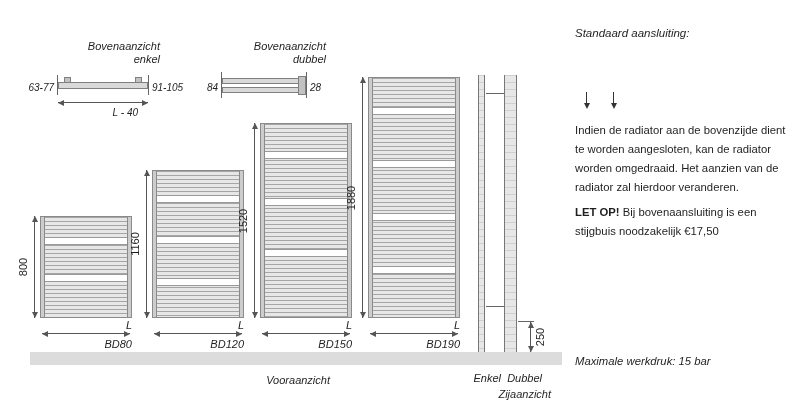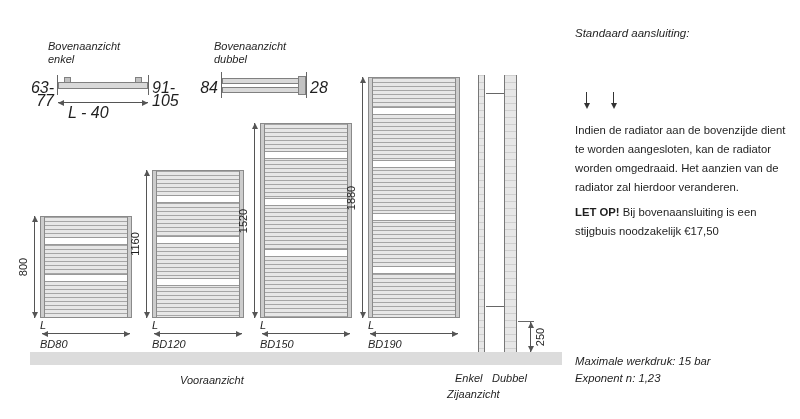--- a/index.html
+++ b/index.html
@@ -1,22 +1,22 @@
 <!DOCTYPE html>
 <html><head>
 <meta charset="utf-8">
 <style>
   html,body { margin:0; padding:0; background:#fff; }
   #canvas {
     position:relative; width:800px; height:419px; background:#ffffff;
     font-family:"Liberation Sans", sans-serif; color:#1f1f1f; overflow:hidden;
   }
   .txt { position:absolute; font-size:11px; line-height:13px;font-style:italic; }
-  .small { font-size:16px; }
-  .center { text-align:left; }
+  .small { font-size:10px; }
+  .center { text-align:right; }
   .right { text-align:right; }
   .block { display:block; }
 
   
   .dim-h { position:absolute; height:0; border-top:1px solid #555; }
   .dim-h::before { content:""; position:absolute; left:0; top:-3px;
     border-top:3px solid transparent; border-bottom:3px solid transparent; border-right:6px solid #555; }
   .dim-h::after { content:""; position:absolute; right:0; top:-3px;
     border-top:3px solid transparent; border-bottom:3px solid transparent; border-left:6px solid #555; }
   .dim-v { position:absolute; width:0; border-left:1px solid #555; }
@@ -157,15 +157,14 @@
   <div class="txt center" style="left:447px;top:388px;width:104px">Zijaanzicht</div>
 
   <div class="txt" style="left:575px;top:27px;width:220px;font-size:11.5px">Standaard aansluiting:</div>
   <div class="down-arrow" style="left:586px;top:92px"></div>
   <div class="down-arrow" style="left:613px;top:92px"></div>
   <div class="para" style="left:575px;top:121px">Indien de radiator aan de bovenzijde dient te worden aangesloten, kan de radiator worden omgedraaid. Het aanzien van de radiator zal hierdoor veranderen.</div>
   <div class="para" style="left:575px;top:203px">
     <b>LET OP!</b><span> Bij bovenaansluiting is een stijgbuis noodzakelijk €17,50</span>
   </div>
   <div class="txt" style="left:575px;top:355px;width:220px;font-size:11.3px">Maximale werkdruk: 15 bar</div>
-  <div class="txt" style="left:575px;top:372px;width:220px;font-size:11.3px">Exponent n: 1,23</div>
 
 </div>
 
 </body></html>

